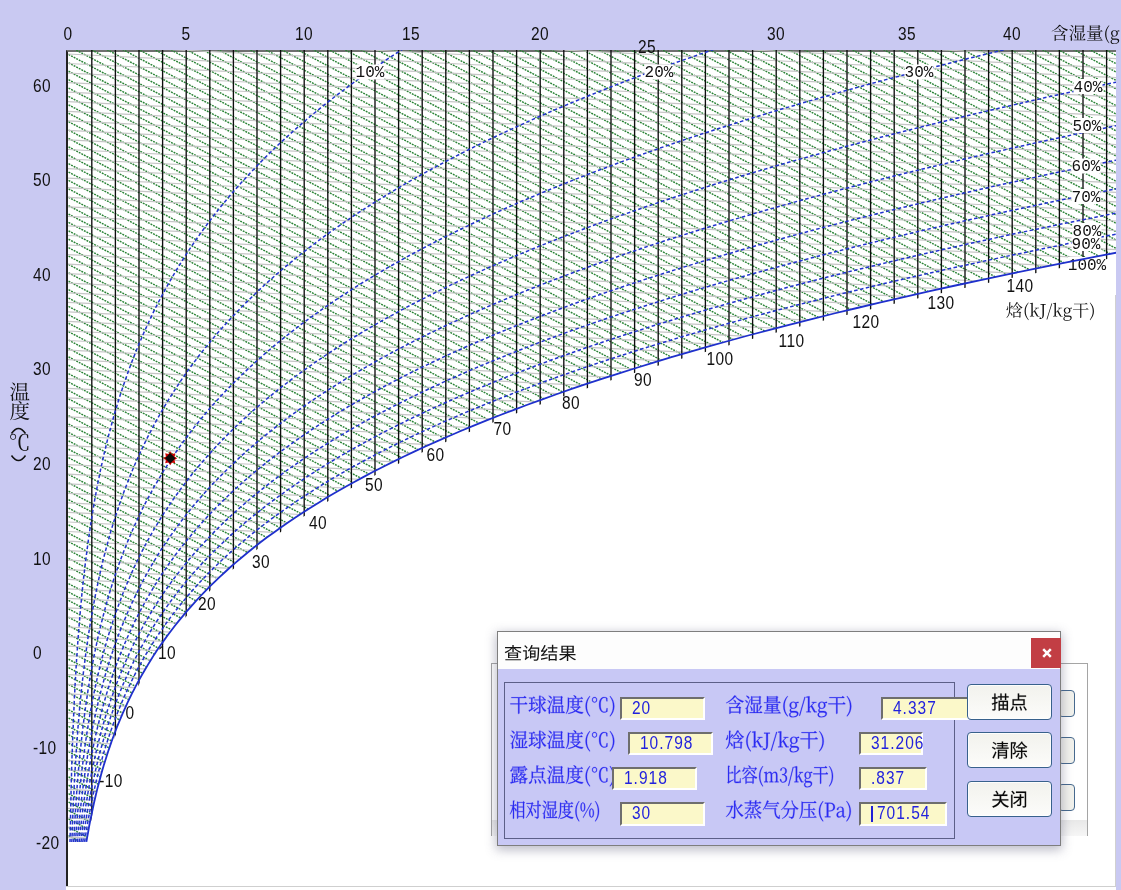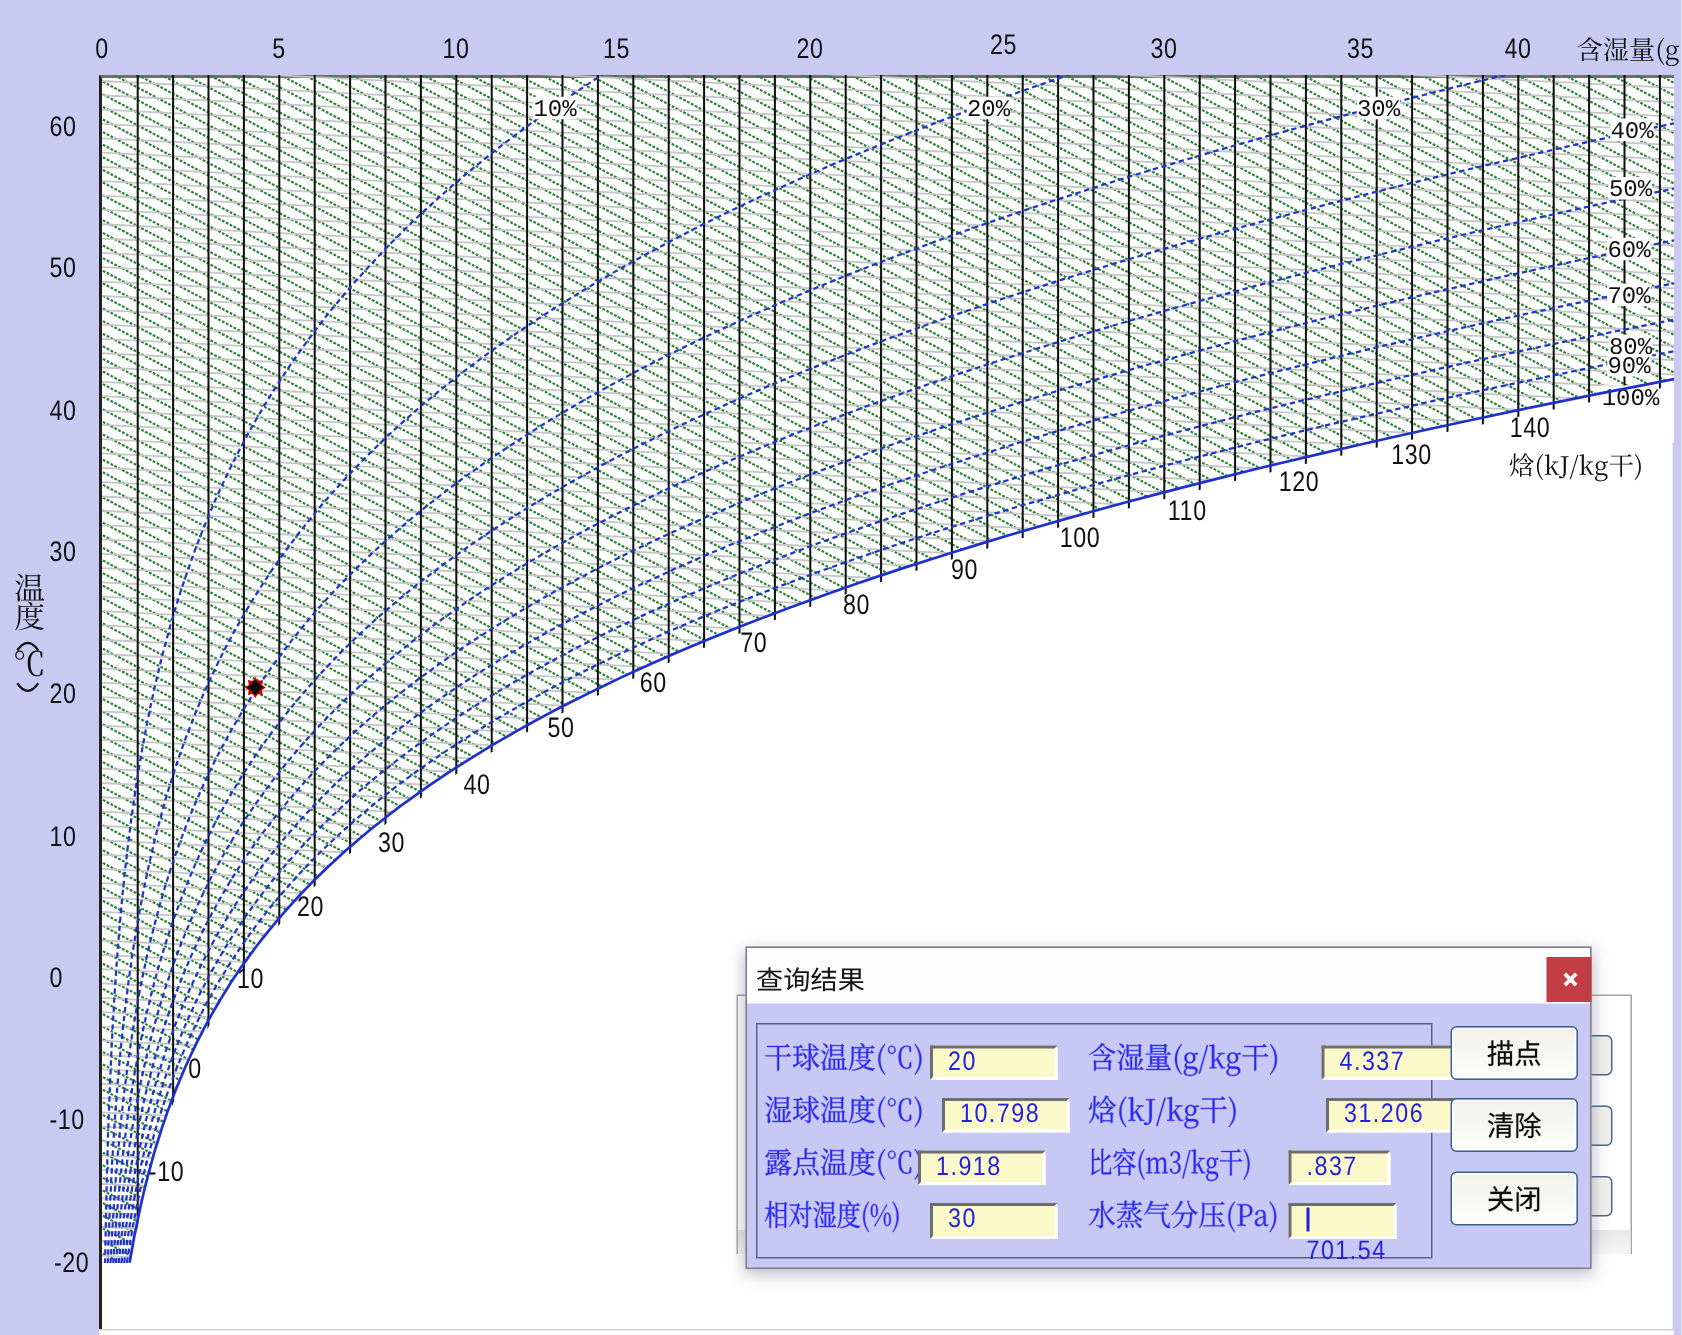--- a/index.html
+++ b/index.html
@@ -97,21 +97,21 @@
 <g transform="translate(104.2,408.3)">
       <path fill="#d00000" d="M0 -7L1.8 -4.3L5 -5L4.3 -1.8L7 0L4.3 1.8L5 5L1.8 4.3L0 7L-1.8 4.3L-5 5L-4.3 1.8L-7 0L-4.3 -1.8L-5 -5L-1.8 -4.3Z"></path>
       <path fill="#0a0a0a" d="M0 -5.2L5.2 0L0 5.2L-5.2 0Z"></path>
     </g>
 </svg>
 <div class="tn" style="left:48px;top:25px;width:40px;text-align:center"><span>0</span></div>
 <div class="tn" style="left:166px;top:25px;width:40px;text-align:center"><span>5</span></div>
 <div class="tn" style="left:284px;top:25px;width:40px;text-align:center"><span>10</span></div>
 <div class="tn" style="left:402px;top:25px;width:40px;text-align:left"><span>15</span></div>
 <div class="tn" style="left:520px;top:25px;width:40px;text-align:center"><span>20</span></div>
-<div class="tn" style="left:638px;top:22px;width:40px;text-align:right"><span>25</span></div>
+<div class="tn" style="left:638px;top:38px;width:40px;text-align:left"><span>25</span></div>
 <div class="tn" style="left:756px;top:25px;width:40px;text-align:center"><span>30</span></div>
 <div class="tn" style="left:898px;top:25px;width:40px;"><span>35</span></div>
 <div class="tn" style="left:992px;top:25px;width:40px;text-align:center"><span>40</span></div>
 <div class="tn" style="left:33px;top:77px;width:44px"><span>60</span></div>
 <div class="tn" style="left:33px;top:171px;width:44px"><span>50</span></div>
 <div class="tn" style="left:33px;top:266px;width:44px"><span>40</span></div>
 <div class="tn" style="left:33px;top:360px;width:44px"><span>30</span></div>
 <div class="tn" style="left:33px;top:455px;width:44px"><span>20</span></div>
 <div class="tn" style="left:33px;top:550px;width:44px"><span>10</span></div>
 <div class="tn" style="left:33px;top:644px;width:44px"><span>0</span></div>
@@ -206,21 +206,21 @@
       <path transform="translate(1364.0,0)" d="M333 -487 429 -476 320 -367 210 -256V-641L213 -796L198 -805L40 -775V-748L128 -744V-229L126 -37L41 -28V0H292V-28L212 -36L210 -215L286 -290L456 0H604V-28L526 -35L344 -346L480 -479L579 -487V-516H333Z"></path>
       <path transform="translate(1971.0,0)" d="M55 -698 172 -689C176 -400 176 -285 176 -153C176 -21 161 55 127 104L112 88C84 64 67 57 40 57C12 57 -10 68 -15 96C-11 129 23 142 68 142C117 142 163 123 201 76C241 27 260 -31 260 -180V-391C260 -493 260 -593 262 -690L366 -698V-728H55Z"></path>
       <path transform="translate(2374.0,0)" d="M8 174H54L344 -772H300Z"></path>
       <path transform="translate(2726.0,0)" d="M333 -487 429 -476 320 -367 210 -256V-641L213 -796L198 -805L40 -775V-748L128 -744V-229L126 -37L41 -28V0H292V-28L212 -36L210 -215L286 -290L456 0H604V-28L526 -35L344 -346L480 -479L579 -487V-516H333Z"></path>
       <path transform="translate(3333.0,0)" d="M261 -204C188 -204 143 -263 143 -352C143 -442 190 -501 262 -501C333 -501 381 -443 381 -353C381 -264 333 -204 261 -204ZM261 -174C381 -174 457 -245 457 -352C457 -397 444 -436 420 -466L538 -462V-516L521 -527L396 -488C365 -515 318 -531 262 -531C141 -531 66 -460 66 -352C66 -284 96 -230 149 -200C97 -158 76 -123 76 -84C76 -42 98 -12 144 2C76 34 41 73 41 128C41 205 99 260 249 260C434 260 533 168 533 75C533 -9 476 -58 355 -58H209C154 -58 132 -82 132 -116C132 -144 144 -163 169 -191C195 -180 226 -174 261 -174ZM164 10C183 13 202 14 228 14H351C435 14 462 52 462 97C462 169 390 224 251 224C157 224 104 186 104 114C104 70 123 43 164 10Z"></path>
       <path transform="translate(3899.0,0)" d="M97 -749 105 -719H465V-434H41L50 -405H465V81H476C510 81 532 64 532 58V-405H935C949 -405 959 -410 962 -421C924 -454 863 -501 863 -501L810 -434H532V-719H880C895 -719 904 -724 906 -735C870 -768 810 -814 810 -814L757 -749Z"></path>
       <path transform="translate(4899.0,0)" d="M203 -302C203 -116 163 15 30 198L49 215C200 60 273 -102 273 -302C273 -503 200 -664 49 -819L30 -803C160 -621 203 -489 203 -302Z"></path>
     </g>
   </svg>
 <div class="fld" style="left:628px;top:731.7px;width:85px"><span class="fv">10.798</span></div>
-<div class="fld" style="left:884px;top:731.7px;width:88px"><span class="fv">31.206</span></div>
+<div class="fld" style="left:859px;top:731.7px;width:64px"><span class="fv">31.206</span></div>
 <svg width="135" height="24" viewBox="0 0 135 24" style="position:absolute;left:509px;top:764.9px">
     <g transform="translate(0.50,17.20) scale(0.018593,0.019800)" fill="#2b2bf2" stroke="#2b2bf2" stroke-width="13.4">
       <path transform="translate(0.0,0)" d="M790 -525H580V-495H790ZM416 -527H199V-497H416ZM776 -600H579V-571H776ZM417 -602H212V-572H417ZM588 -155C632 -176 672 -200 708 -226C740 -203 775 -184 814 -167L790 -142H618ZM698 -446 610 -471C577 -392 508 -299 439 -245L450 -233C502 -261 553 -303 594 -348C615 -313 640 -282 671 -255C599 -195 510 -145 414 -109L424 -94C467 -106 508 -120 546 -136V76H555C585 76 605 59 605 54V32H798V70H808C828 70 859 56 860 50V-108C874 -110 887 -116 892 -123L855 -151C878 -143 901 -136 925 -130C932 -156 948 -174 972 -178V-189C890 -202 812 -224 746 -256C788 -291 823 -330 851 -371C876 -372 887 -375 894 -382L829 -443L788 -406H642L662 -436C686 -433 694 -437 698 -446ZM605 -113H798V2H605ZM151 -718H134C136 -671 106 -627 73 -611C53 -601 39 -581 46 -560C55 -538 89 -537 111 -550C137 -564 160 -599 161 -650H465V-466H475C508 -466 529 -480 529 -484V-650H854C846 -622 834 -590 825 -569L838 -562C867 -581 904 -616 924 -641C943 -642 955 -643 962 -650L891 -719L852 -680H529V-744H851C865 -744 875 -749 877 -760C845 -790 791 -830 791 -830L745 -774H145L154 -744H465V-680H159C158 -692 155 -705 151 -718ZM780 -376C759 -343 731 -311 700 -281C663 -305 632 -332 609 -364L619 -376ZM188 -252V-261H245V-24L179 -15V-156C197 -159 206 -167 207 -178L127 -186V-9L42 1L82 80C91 77 100 70 104 57C271 18 391 -16 478 -40L475 -57L300 -32V-149H433C447 -149 455 -154 458 -165C432 -191 390 -222 390 -222L355 -179H300V-261H367V-243H376C395 -243 423 -257 424 -263V-388C441 -391 456 -398 462 -405L390 -459L358 -425H193L132 -453V-234H141C164 -234 188 -247 188 -252ZM300 -291H188V-395H367V-291Z"></path>
       <path transform="translate(1000.0,0)" d="M184 -162C184 -77 128 -16 73 6C52 17 37 37 46 58C57 82 94 81 124 64C173 38 232 -33 202 -162ZM359 -158 346 -154C364 -99 379 -17 371 48C427 113 507 -23 359 -158ZM540 -162 527 -155C568 -102 617 -16 625 50C693 106 752 -45 540 -162ZM739 -165 728 -156C793 -102 874 -8 893 67C971 119 1016 -57 739 -165ZM194 -513V-186H204C231 -186 259 -201 259 -208V-246H742V-193H752C774 -193 807 -208 808 -215V-471C828 -475 843 -483 850 -491L768 -554L732 -513H519V-656H887C900 -656 910 -661 913 -672C879 -704 824 -748 824 -748L776 -686H519V-801C546 -805 556 -816 558 -830L452 -840V-513H265L194 -546ZM259 -276V-484H742V-276Z"></path>
       <path transform="translate(2000.0,0)" d="M88 -206C77 -206 43 -206 43 -206V-183C64 -181 79 -178 92 -170C113 -156 120 -77 107 26C108 58 118 77 136 77C168 77 185 51 187 9C190 -72 164 -121 164 -165C164 -190 171 -220 179 -250C193 -297 279 -525 323 -649L304 -654C130 -261 130 -261 112 -227C102 -207 99 -206 88 -206ZM116 -832 106 -824C149 -793 199 -739 216 -693C287 -652 329 -793 116 -832ZM45 -608 37 -599C77 -572 124 -523 137 -481C207 -439 250 -579 45 -608ZM429 -597H765V-473H429ZM429 -627V-749H765V-627ZM366 -778V-383H376C409 -383 429 -397 429 -403V-443H765V-392H775C805 -392 829 -407 829 -411V-745C849 -748 859 -754 866 -761L794 -817L761 -778H441L366 -810ZM481 13H379V-287H481ZM537 13V-287H637V13ZM694 13V-287H798V13ZM317 -316V13H214L222 41H953C966 41 975 36 978 26C953 -4 908 -45 908 -45L870 13H860V-279C885 -282 898 -288 905 -298L820 -361L786 -316H390L317 -348Z"></path>
       <path transform="translate(3000.0,0)" d="M449 -851 439 -844C474 -814 516 -762 531 -723C602 -681 649 -817 449 -851ZM866 -770 817 -708H217L140 -742V-456C140 -276 130 -84 34 71L50 82C195 -70 205 -289 205 -457V-679H929C942 -679 953 -684 955 -695C922 -727 866 -770 866 -770ZM708 -272H279L288 -243H367C402 -171 449 -114 508 -69C407 -10 282 32 141 60L147 77C306 57 441 19 551 -39C646 20 766 55 911 77C917 44 938 23 967 17V6C830 -5 707 -28 607 -71C677 -115 735 -170 780 -234C806 -235 817 -237 826 -246L756 -313ZM702 -243C665 -187 615 -138 553 -97C486 -134 431 -182 392 -243ZM481 -640 382 -651V-541H228L236 -511H382V-304H394C418 -304 445 -317 445 -325V-360H660V-316H672C697 -316 724 -329 724 -337V-511H905C919 -511 929 -516 931 -527C901 -558 851 -599 851 -599L806 -541H724V-614C748 -617 757 -626 760 -640L660 -651V-541H445V-614C470 -617 479 -626 481 -640ZM660 -511V-390H445V-511Z"></path>
       <path transform="translate(4000.0,0)" d="M163 -302C163 -489 202 -620 335 -803L316 -819C164 -664 92 -503 92 -302C92 -102 164 59 316 215L335 198C204 16 163 -116 163 -302Z"></path>
       <path transform="translate(4364.0,0)" d="M211 -485C282 -485 347 -539 347 -623C347 -708 282 -763 211 -763C137 -763 74 -708 74 -623C74 -539 137 -485 211 -485ZM211 -518C155 -518 111 -558 111 -623C111 -689 155 -730 211 -730C266 -730 310 -689 310 -623C310 -558 266 -518 211 -518ZM732 16C795 16 844 2 901 -37L905 -200H861L830 -39C802 -25 774 -18 741 -18C623 -18 538 -131 538 -377C538 -615 618 -730 742 -730C775 -730 800 -725 827 -711L854 -553H898L893 -716C844 -748 798 -763 733 -763C571 -763 453 -638 453 -377C453 -111 568 16 732 16Z"></path>
       <path transform="translate(5364.0,0)" d="M203 -302C203 -116 163 15 30 198L49 215C200 60 273 -102 273 -302C273 -503 200 -664 49 -819L30 -803C160 -621 203 -489 203 -302Z"></path>
     </g>
@@ -259,21 +259,21 @@
       <path transform="translate(2000.0,0)" d="M768 -635 722 -576H252L260 -547H829C843 -547 852 -552 855 -563C822 -593 768 -635 768 -635ZM372 -805 267 -841C216 -661 127 -485 40 -377L53 -366C141 -441 220 -549 283 -674H903C917 -674 926 -679 929 -690C894 -724 838 -765 838 -765L788 -703H297C310 -730 322 -758 333 -787C355 -786 367 -794 372 -805ZM662 -440H151L160 -410H671C675 -181 699 6 869 62C915 79 955 81 967 55C974 42 968 28 945 7L952 -108L938 -109C930 -75 921 -43 913 -19C908 -7 903 -5 886 -10C756 -50 737 -234 739 -401C759 -404 772 -409 779 -416L700 -481Z"></path>
       <path transform="translate(3000.0,0)" d="M454 -798 351 -837C301 -681 186 -494 31 -379L42 -367C224 -467 349 -640 414 -785C439 -782 448 -788 454 -798ZM676 -822 609 -844 599 -838C650 -617 745 -471 908 -376C921 -402 946 -422 973 -427L975 -438C814 -500 700 -635 644 -777C658 -794 669 -809 676 -822ZM474 -436H177L186 -407H399C390 -263 350 -84 83 64L96 80C401 -59 454 -245 471 -407H706C696 -200 676 -46 645 -17C634 -8 625 -6 606 -6C583 -6 501 -13 454 -17L453 0C495 6 543 17 559 29C575 39 579 58 579 76C625 76 665 65 692 39C737 -5 762 -168 771 -399C793 -400 805 -406 812 -413L736 -477L696 -436Z"></path>
       <path transform="translate(4000.0,0)" d="M672 -307 661 -299C712 -253 776 -174 794 -112C866 -64 913 -220 672 -307ZM810 -462 763 -403H592V-631C616 -635 626 -644 628 -658L527 -669V-403H274L282 -373H527V-13H181L189 16H938C952 16 961 11 964 0C931 -31 877 -75 877 -75L830 -13H592V-373H868C882 -373 891 -378 894 -389C862 -420 810 -462 810 -462ZM868 -812 820 -753H230L152 -789V-501C152 -308 140 -100 35 67L50 78C206 -87 218 -323 218 -501V-723H928C942 -723 953 -728 955 -739C922 -770 868 -812 868 -812Z"></path>
       <path transform="translate(5000.0,0)" d="M163 -302C163 -489 202 -620 335 -803L316 -819C164 -664 92 -503 92 -302C92 -102 164 59 316 215L335 198C204 16 163 -116 163 -302Z"></path>
       <path transform="translate(5364.0,0)" d="M53 -698 156 -690C157 -591 157 -491 157 -391V-337C157 -236 157 -137 156 -39L53 -30V0H361V-30L247 -40L246 -298H306C516 -298 604 -393 604 -516C604 -647 519 -728 336 -728H53ZM246 -331V-391C246 -494 246 -595 247 -695H329C459 -695 518 -633 518 -517C518 -407 456 -331 304 -331Z"></path>
       <path transform="translate(6005.0,0)" d="M457 14C496 14 526 -2 547 -37L531 -52C515 -34 503 -28 486 -28C459 -28 444 -45 444 -108V-355C444 -479 388 -531 272 -531C159 -531 85 -482 65 -400C71 -377 86 -364 109 -364C134 -364 151 -377 157 -413L172 -485C199 -495 224 -500 250 -500C329 -500 364 -470 364 -359V-318C320 -308 273 -295 231 -282C99 -244 52 -193 52 -115C52 -32 111 15 190 15C262 15 307 -18 366 -82C374 -22 402 14 457 14ZM364 -113C301 -53 265 -34 225 -34C169 -34 132 -66 132 -128C132 -183 165 -226 249 -257C283 -270 323 -281 364 -292Z"></path>
       <path transform="translate(6562.0,0)" d="M203 -302C203 -116 163 15 30 198L49 215C200 60 273 -102 273 -302C273 -503 200 -664 49 -819L30 -803C160 -621 203 -489 203 -302Z"></path>
     </g>
   </svg>
 <div class="fld" style="left:620px;top:802.1px;width:85px"><span class="fv">30</span></div>
-<div class="fld" style="left:859px;top:802.1px;width:72px"><span style="display:inline-block;width:2px;height:16px;background:#2121d6;vertical-align:-3px;margin-right:4px"></span><span class="fv">701.54</span></div>
+<div class="fld" style="left:859px;top:802.1px;width:88px"><span style="display:inline-block;width:2px;height:16px;background:#2121d6;vertical-align:-3px;margin-right:4px"></span><span class="fv">701.54</span></div>
 <div style="position:absolute;left:967px;top:684px;width:85px;height:36px;background:linear-gradient(#f2f2ed,#fcfcfa);border:1px solid #38618c;border-radius:4px;box-shadow:inset 0 0 0 1px rgba(255,255,255,.8)"></div>
 <svg width="85" height="36" viewBox="0 0 85 36" style="position:absolute;left:967px;top:684px">
     <g transform="translate(24.30,25.20) scale(0.018200,0.018600)" fill="#0a0a0a" stroke="#0a0a0a" stroke-width="8.2">
       <path transform="translate(0.0,0)" d="M748 -840V-696H569V-840H497V-696H358V-628H497V-497H569V-628H748V-497H820V-628H952V-696H820V-840ZM471 -181H622V-40H471ZM471 -247V-385H622V-247ZM844 -181V-40H690V-181ZM844 -247H690V-385H844ZM402 -452V78H471V27H844V73H916V-452ZM163 -839V-638H42V-568H163V-348C112 -332 65 -319 28 -309L47 -235L163 -273V-14C163 0 158 4 146 4C134 5 95 5 51 4C61 24 70 55 73 73C136 74 175 71 199 59C224 48 233 27 233 -14V-296L343 -332L333 -401L233 -370V-568H340V-638H233V-839Z"></path>
       <path transform="translate(1000.0,0)" d="M237 -465H760V-286H237ZM340 -128C353 -63 361 21 361 71L437 61C436 13 426 -70 411 -134ZM547 -127C576 -65 606 19 617 69L690 50C678 0 646 -81 615 -142ZM751 -135C801 -72 857 17 880 72L951 42C926 -13 868 -98 818 -161ZM177 -155C146 -81 95 0 42 46L110 79C165 26 216 -58 248 -136ZM166 -536V-216H835V-536H530V-663H910V-734H530V-840H455V-536Z"></path>
     </g>
   </svg>
 <div style="position:absolute;left:967px;top:732px;width:85px;height:36px;background:linear-gradient(#f2f2ed,#fcfcfa);border:1px solid #38618c;border-radius:4px;box-shadow:inset 0 0 0 1px rgba(255,255,255,.8)"></div>
 <svg width="85" height="36" viewBox="0 0 85 36" style="position:absolute;left:967px;top:732px">
     <g transform="translate(24.30,25.20) scale(0.018200,0.018600)" fill="#0a0a0a" stroke="#0a0a0a" stroke-width="8.2">

